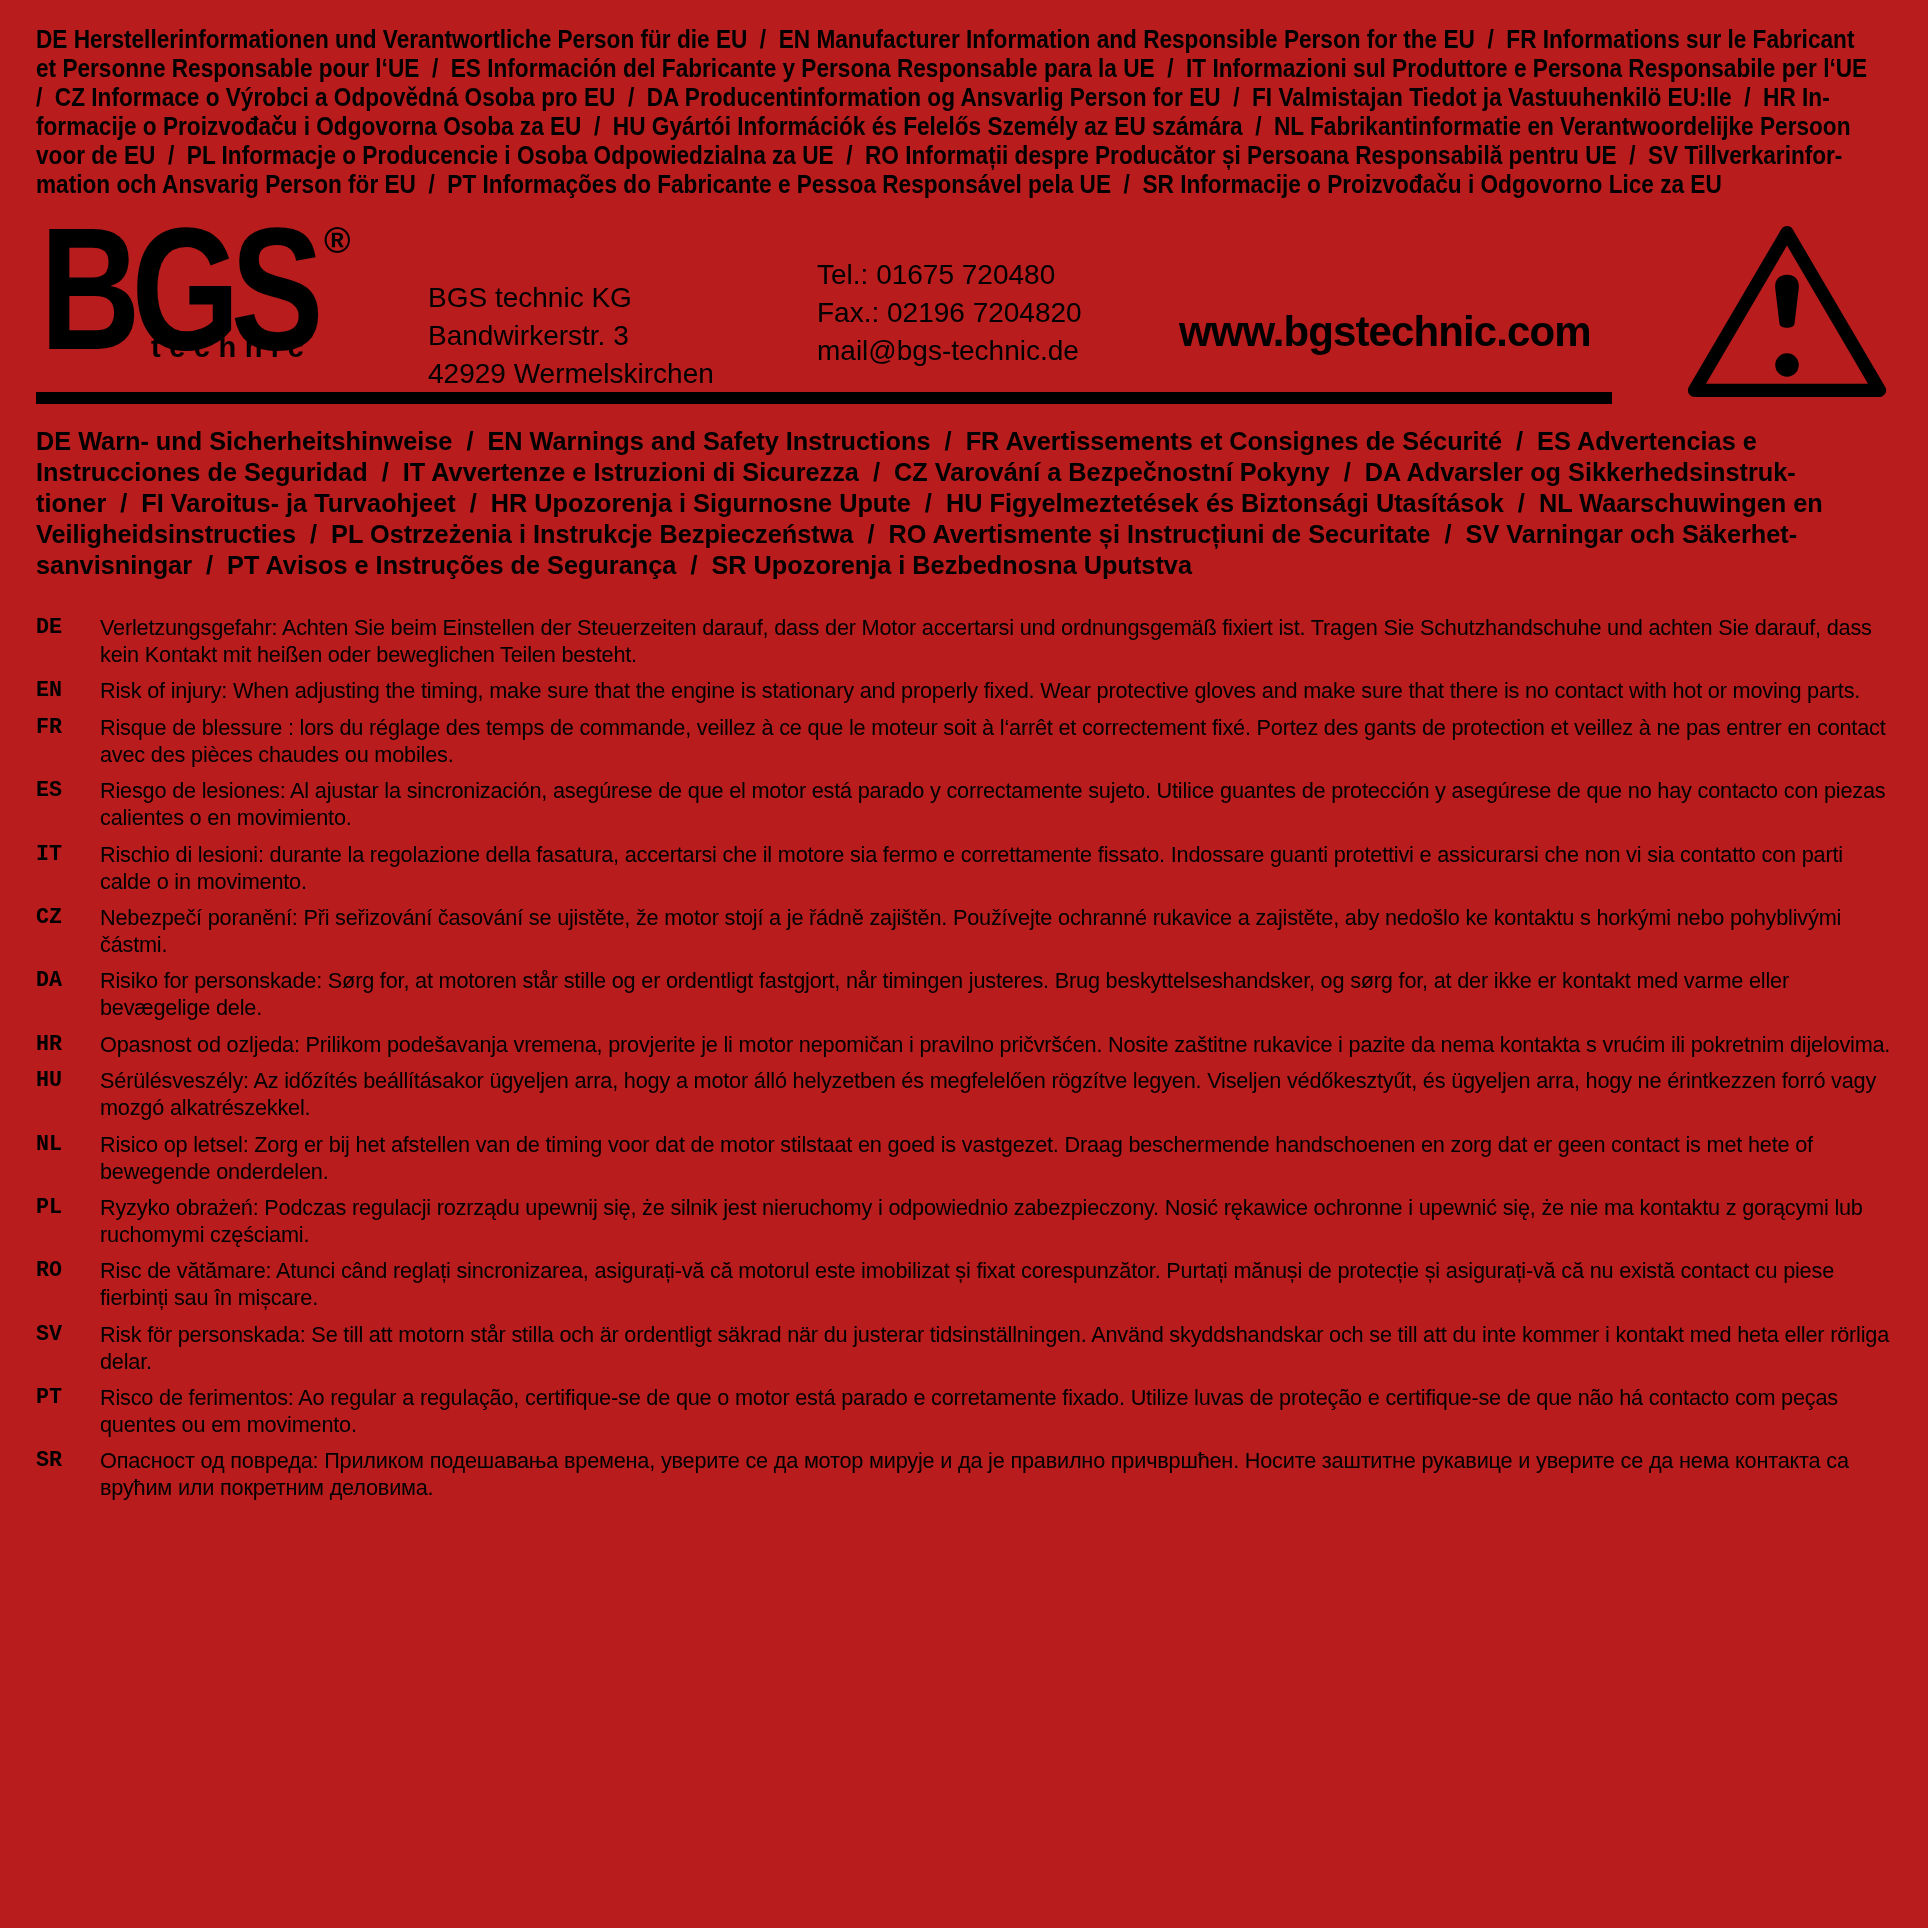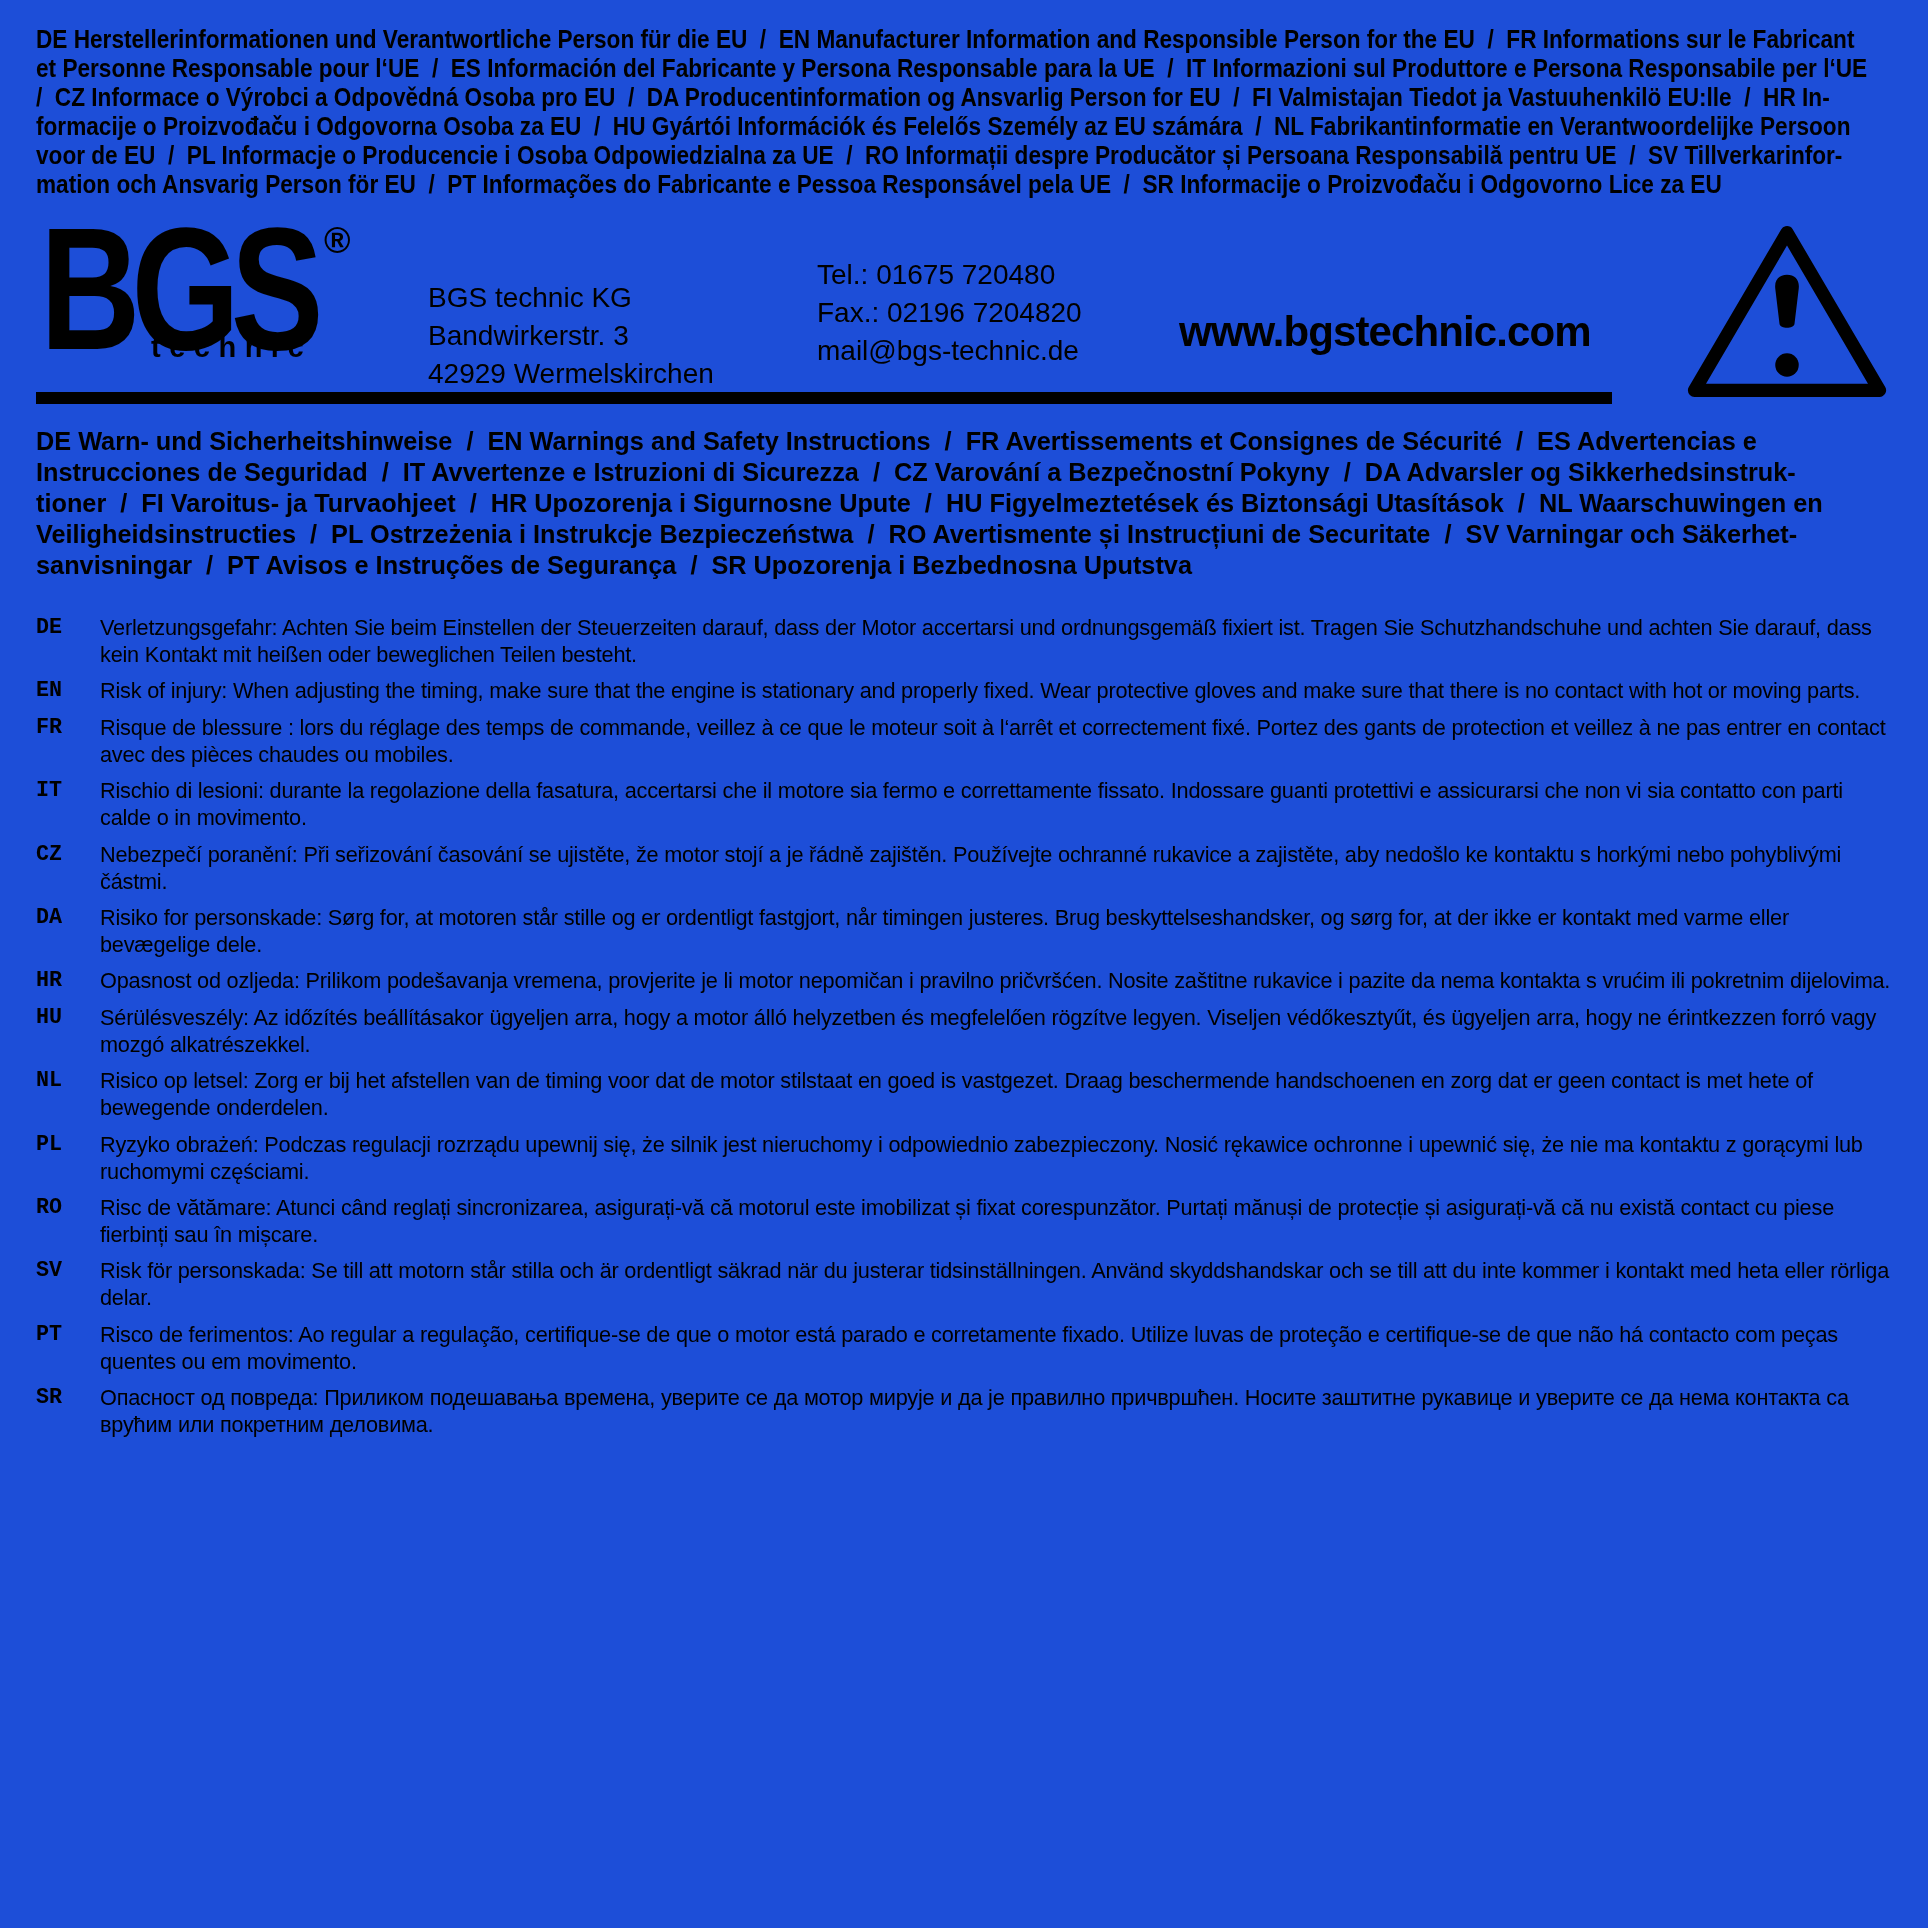--- a/index.html
+++ b/index.html
@@ -1,17 +1,17 @@
 <!DOCTYPE html>
 <html style="font-size:15px"><head>
 <meta charset="utf-8">
 <style>
   html,body{margin:0;padding:0;background:#fff;}
   .page{
-    position:relative;width:1928px;height:1928px;background:#1d4ed8;color:#000000;
+    position:relative;width:1928px;height:1928px;background:#b91c1c;color:#000000;
     font-family:"Liberation Sans","DejaVu Sans",sans-serif;overflow:hidden;
   }
   
   .fit-line{display:block;width:max-content;white-space:pre;transform-origin:0 50%;}
 
   .top-header{position:absolute;left:36px;top:24.5px;}
   .top-header .fit-line{font-weight:bold;font-size:26px;line-height:29px;}
 
   
   .logo-bgs{
@@ -104,20 +104,24 @@
       <div class="note">
         <span class="note-code">EN</span>
         <span class="note-text">Risk of injury: When adjusting the timing, make sure that the engine is stationary and properly fixed. Wear protective gloves and make sure that there is no contact with hot or moving parts.</span>
       </div>
 
       <div class="note">
         <span class="note-code">FR</span>
         <span class="note-text">Risque de blessure : lors du réglage des temps de commande, veillez à ce que le moteur soit à l‘arrêt et correctement fixé. Portez des gants de protection et veillez à ne pas entrer en contact avec des pièces chaudes ou mobiles.</span>
       </div>
 
+      <div class="note">
+        <span class="note-code">ES</span>
+        <span class="note-text">Riesgo de lesiones: Al ajustar la sincronización, asegúrese de que el motor está parado y correctamente sujeto. Utilice guantes de protección y asegúrese de que no hay contacto con piezas calientes o en movimiento.</span>
+      </div>
 
       <div class="note">
         <span class="note-code">IT</span>
         <span class="note-text">Rischio di lesioni: durante la regolazione della fasatura, accertarsi che il motore sia fermo e correttamente fissato. Indossare guanti protettivi e assicurarsi che non vi sia contatto con parti calde o in movimento.</span>
       </div>
 
       <div class="note">
         <span class="note-code">CZ</span>
         <span class="note-text">Nebezpečí poranění: Při seřizování časování se ujistěte, že motor stojí a je řádně zajištěn. Používejte ochranné rukavice a zajistěte, aby nedošlo ke kontaktu s horkými nebo pohyblivými částmi.</span>
       </div>

